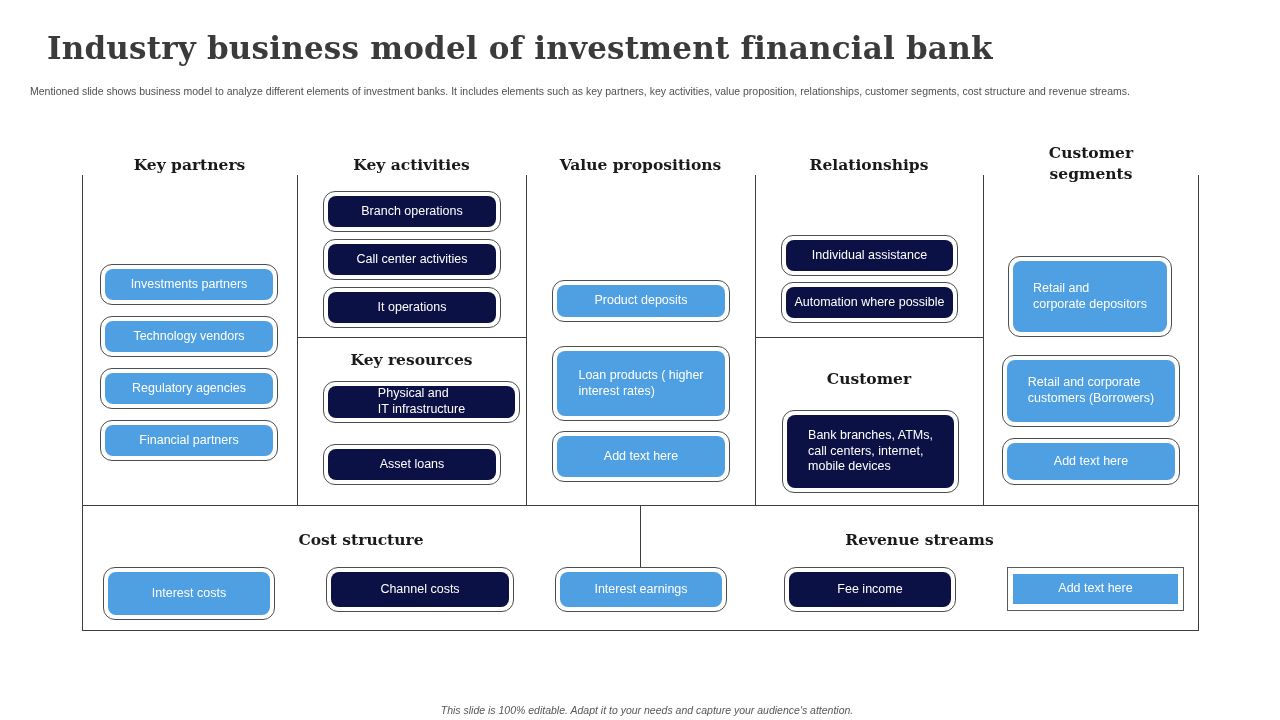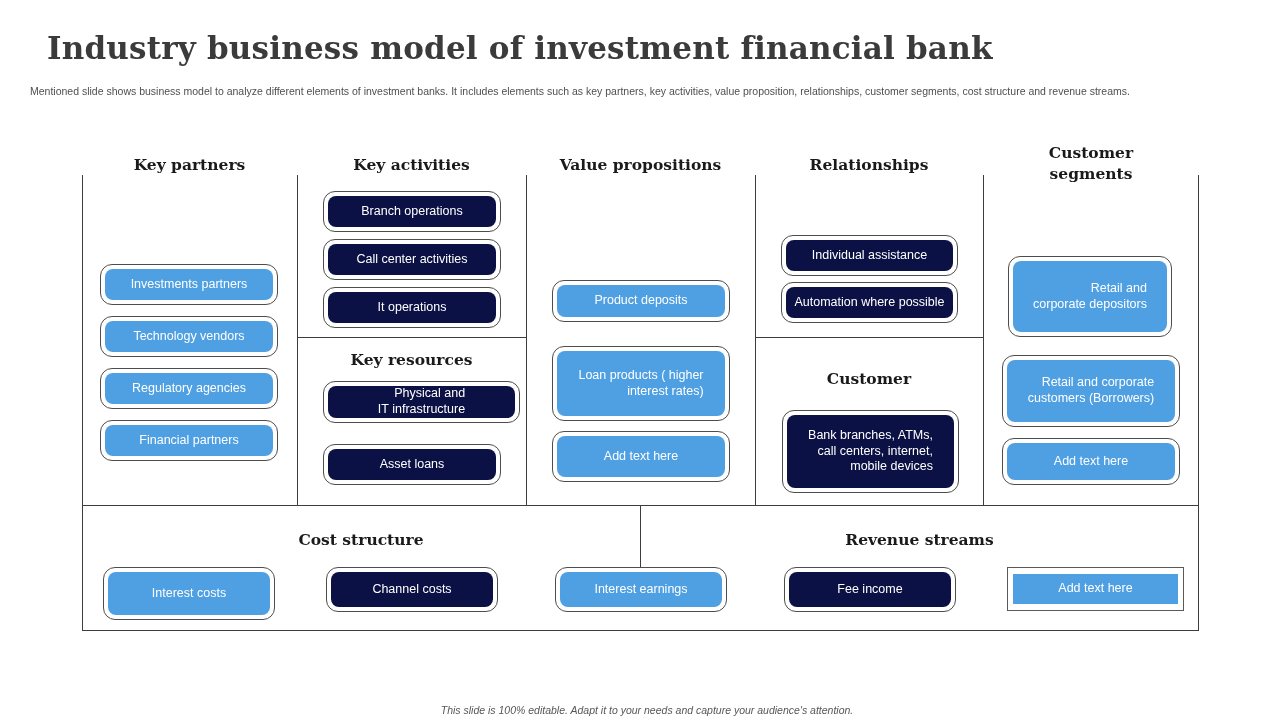--- a/index.html
+++ b/index.html
@@ -32,21 +32,21 @@
     border:1px solid #4d4d4d;
     border-radius:12px;
     background:#ffffff;
     padding:4px;
   }
   .btn-inner {
     width:100%; height:100%;
     border-radius:8px;
     display:flex; align-items:center; justify-content:center;
     color:#ffffff; font-size:12.5px; line-height:1.25;
-    text-align:right; white-space:pre-line;
+    text-align:left; white-space:pre-line;
   }
   .btn.blue .btn-inner { background:#4f9fe3; }
   .btn.navy .btn-inner { background:#0c1145; }
   .btn.square { border-radius:0; border-color:#5a5a5a; padding:6px 5px; }
   .btn.square .btn-inner { border-radius:0; }
   .footer {
     position:absolute; left:7px; top:704px; width:1280px;
     text-align:center; font-size:10.5px; color:#565656;font-style:italic;
   }
 </style>
@@ -141,21 +141,21 @@
   <div class="btn-inner">Retail and corporate
 customers (Borrowers)</div>
 </div>
 <div class="btn blue" style="left:1002px;top:438px;width:178px;height:47px">
   <div class="btn-inner">Add text here</div>
 </div>
 
 <div class="btn blue" style="left:103px;top:567px;width:172px;height:53px">
   <div class="btn-inner">Interest costs</div>
 </div>
-<div class="btn navy" style="left:326px;top:567px;width:172px;height:45px">
+<div class="btn navy" style="left:326px;top:567px;width:188px;height:45px">
   <div class="btn-inner">Channel costs</div>
 </div>
 
 <div class="btn blue" style="left:555px;top:567px;width:172px;height:45px">
   <div class="btn-inner">Interest earnings</div>
 </div>
 <div class="btn navy" style="left:784px;top:567px;width:172px;height:45px">
   <div class="btn-inner">Fee income</div>
 </div>
 <div class="btn blue square" style="left:1007px;top:567px;width:177px;height:44px">

